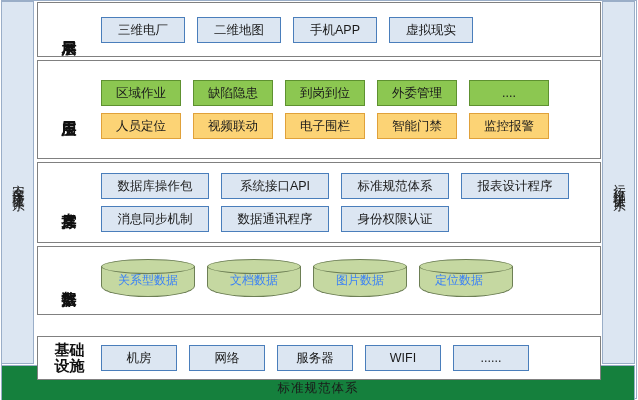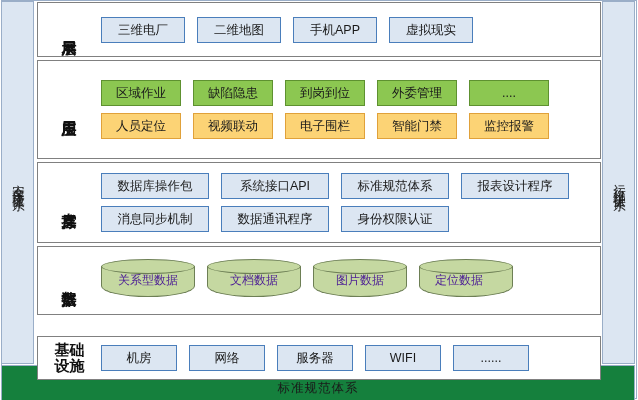--- a/index.html
+++ b/index.html
@@ -187,21 +187,21 @@
     border-radius: 50%;
     box-sizing: border-box;
   }
   .cyl .cyl-label {
     position: absolute;
     left: 0;
     top: 13px;
     width: 94px;
     text-align: center;
     font-size: 12px;
-    color: #4c1d95;
+    color: #3b82f6;
     white-space: nowrap;
   }
 </style>
 </head>
 <body>
 
 <div id="diagram">
 
   <div class="outer-frame"></div>
 

